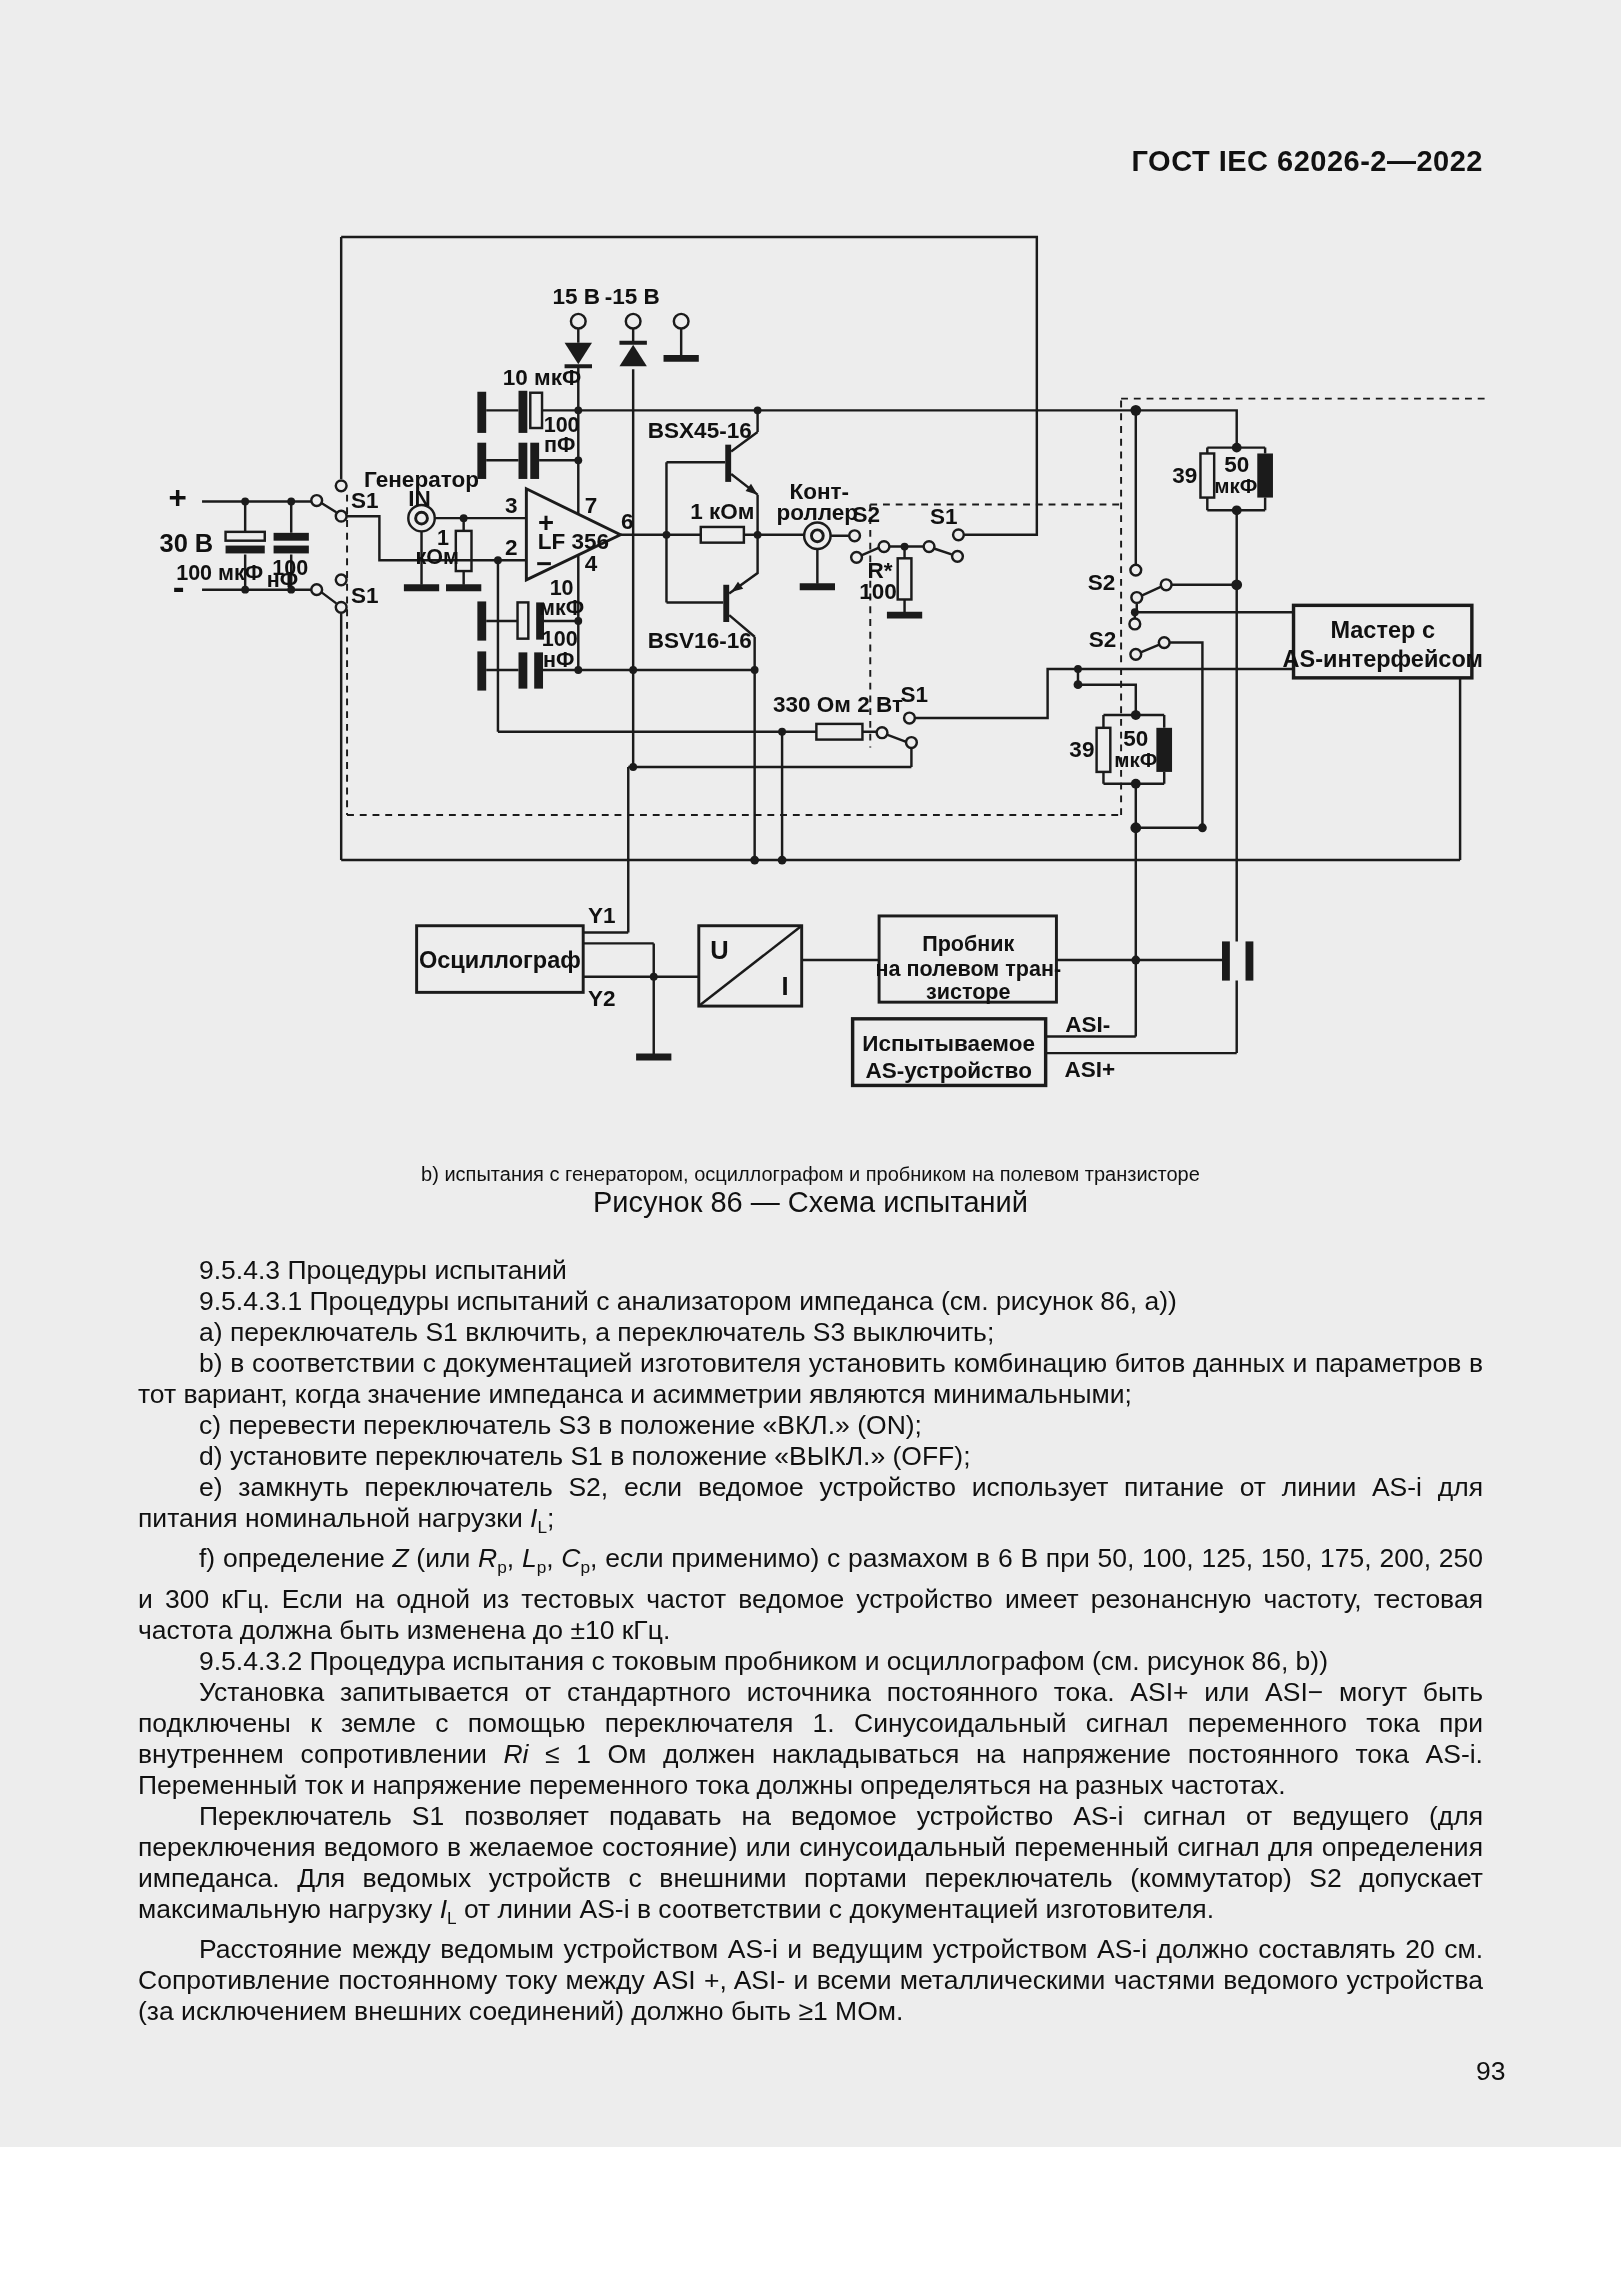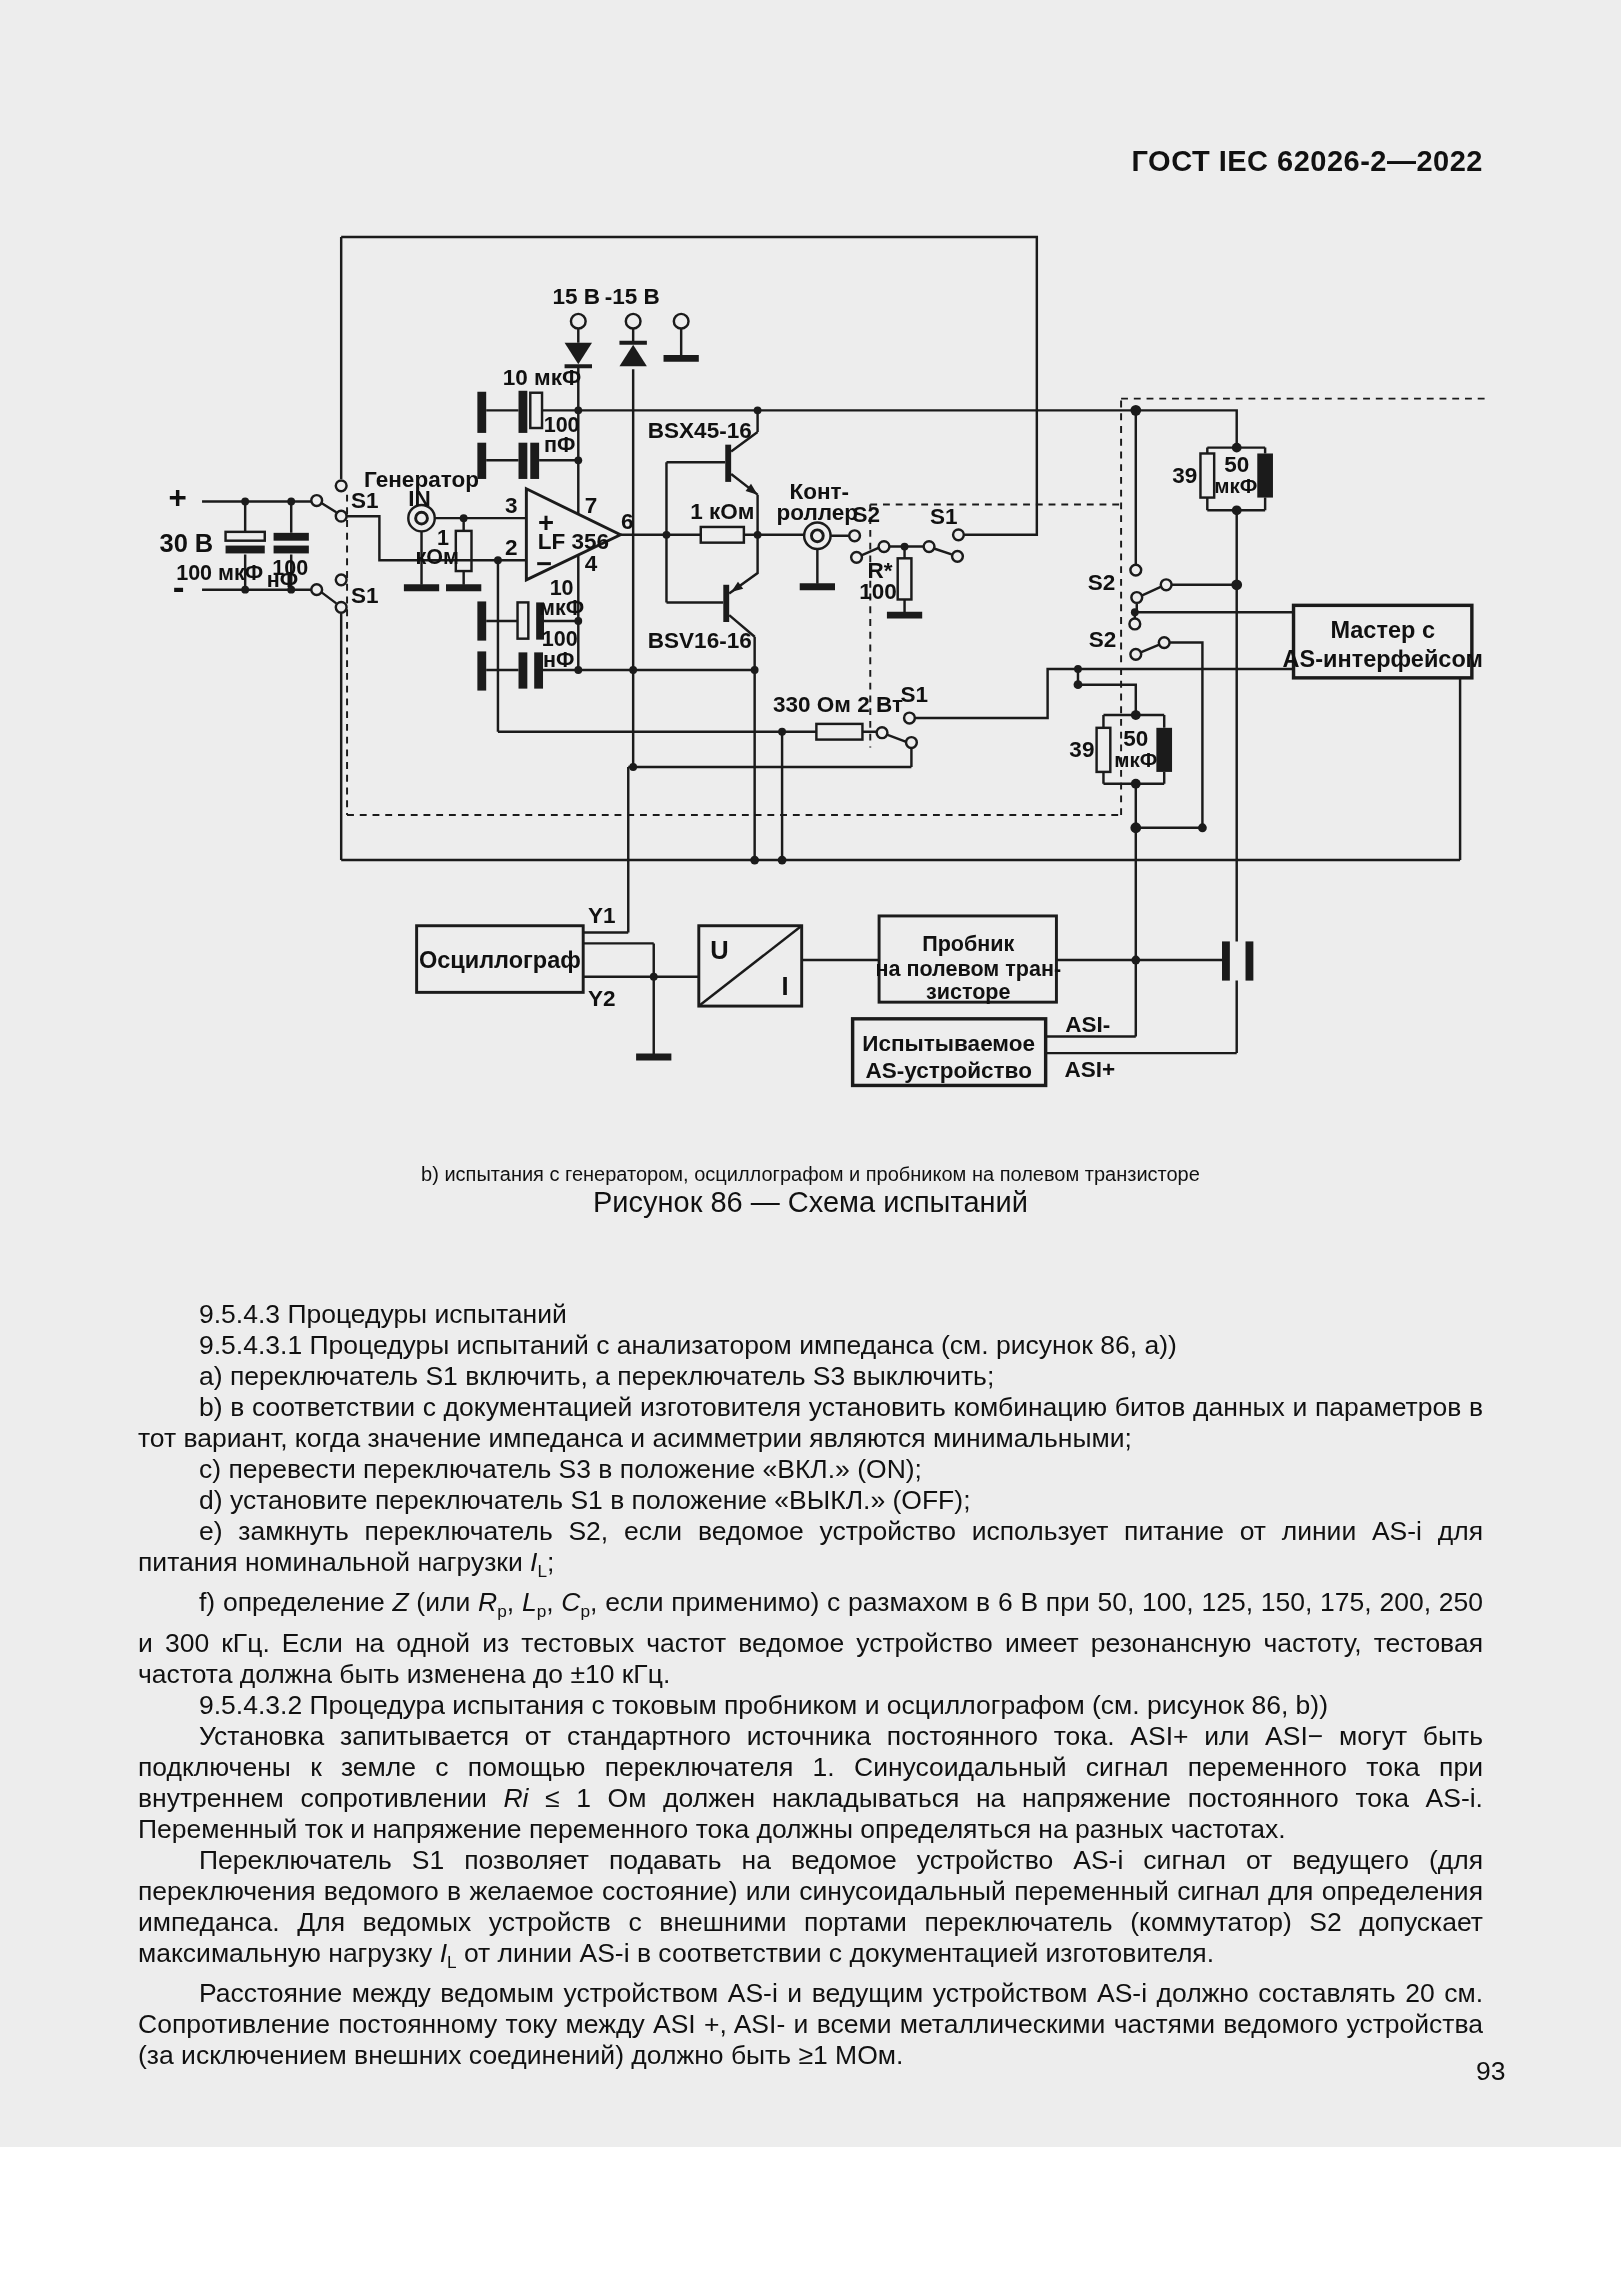--- a/index.html
+++ b/index.html
@@ -19,21 +19,21 @@
   .fig-caption{
     position:absolute;top:1123px;left:0;width:1621px;
     text-align:center;font-size:20px;margin-top:40px;
   }
   .fig-title{
     position:absolute;top:1186px;left:0;width:1621px;
     text-align:center;font-size:29px;
   }
   .body-text{
     position:absolute;left:138px;top:1255px;width:1345px;
-    font-size:26.5px;line-height:31px;text-align:justify;margin-top:44px;
+    font-size:26.5px;line-height:31px;text-align:justify;
   }
   .para{text-indent:61px;}
   .para sub{font-size:0.65em;}
   .page-number{
     position:absolute;top:2056px;left:1476px;font-size:26.5px;
   }
   svg text{
     font-family:"Liberation Sans",sans-serif;
     font-weight:bold;fill:#111;stroke:none;
   }

